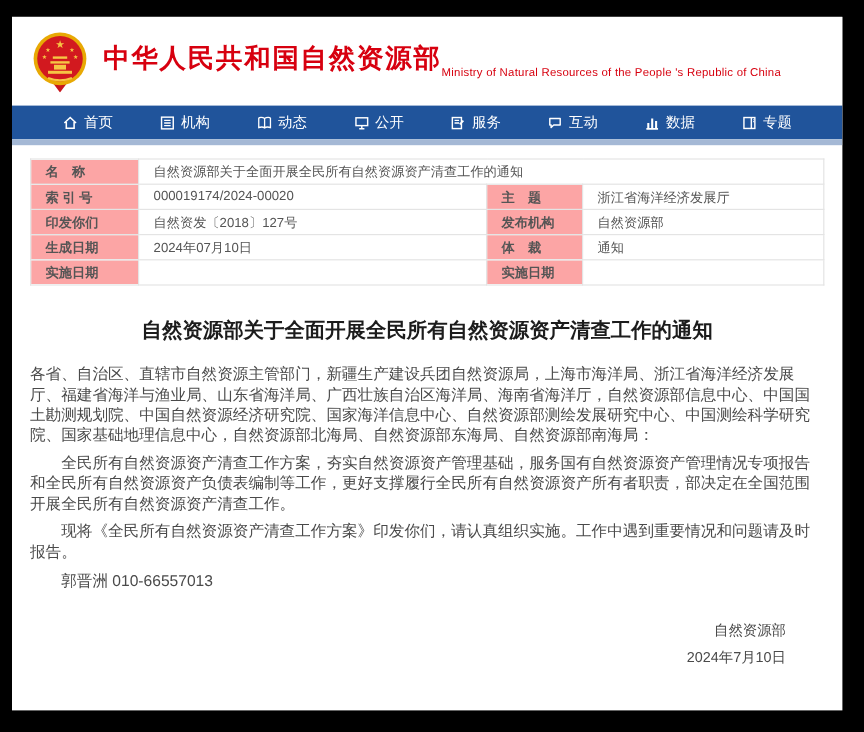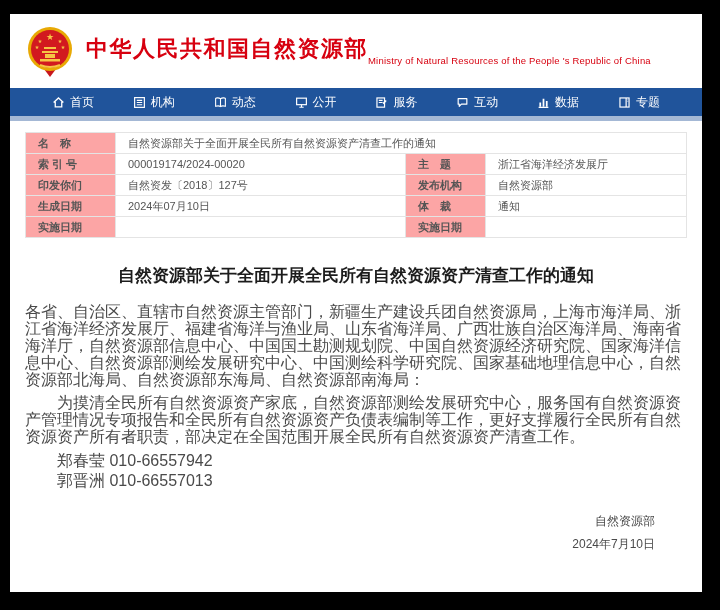--- a/index.html
+++ b/index.html
@@ -54,21 +54,21 @@
   }
   td.lbl { background:#fca5a5; font-weight:bold; color:#333; }
   col.c-lbl-l { width:90px; }
   col.c-val-l { width:290px; }
   col.c-lbl-r { width:80px; }
   
   .doc-title {
     margin:26px 70px 0 70px; text-align:center;
     font-size:17px; font-weight:bold; color:#1c1c1c; line-height:24px;
   }
-  .doc-body { margin-top:15px; font-size:16px; color:#4a4a4a; line-height:17px; }
+  .doc-body { margin-top:15px; font-size:13px; color:#4a4a4a; line-height:17px; }
   .doc-body p { margin-bottom:6px; }
   .doc-body p.indent { text-indent:2em; }
   .contact-line { text-indent:2em; line-height:19.5px; }
   .signature { text-align:right; padding-right:32px; margin-top:20px;
     font-size:12px; color:#4a4a4a; line-height:23px; }
 </style>
 </head>
 <body>
 
 <div class="page">
@@ -192,22 +192,22 @@
         <td class="lbl">实施日期</td>
         <td></td>
       </tr>
     </tbody>
       </table>
 
     <div class="doc-title">自然资源部关于全面开展全民所有自然资源资产清查工作的通知</div>
 
     <div class="doc-body">
       <p>各省、自治区、直辖市自然资源主管部门，新疆生产建设兵团自然资源局，上海市海洋局、浙江省海洋经济发展厅、福建省海洋与渔业局、山东省海洋局、广西壮族自治区海洋局、海南省海洋厅，自然资源部信息中心、中国国土勘测规划院、中国自然资源经济研究院、国家海洋信息中心、自然资源部测绘发展研究中心、中国测绘科学研究院、国家基础地理信息中心，自然资源部北海局、自然资源部东海局、自然资源部南海局：</p>
-      <p class="indent">为摸清全民所有自然资源资产家底，自然资源部测绘发展研究中心，服务国有自然资源资产管理情况专项报告和全民所有自然资源资产负债表编制等工作，更好支撑履行全民所有自然资源资产所有者职责，部决定在全国范围开展全民所有自然资源资产清查工作。</p>
-      <div class="contact-line">郑春莹 010-66557942</div>
+      <p class="indent">全民所有自然资源资产清查工作方案，夯实自然资源资产管理基础，服务国有自然资源资产管理情况专项报告和全民所有自然资源资产负债表编制等工作，更好支撑履行全民所有自然资源资产所有者职责，部决定在全国范围开展全民所有自然资源资产清查工作。</p>
+      <p class="indent">现将《全民所有自然资源资产清查工作方案》印发你们，请认真组织实施。工作中遇到重要情况和问题请及时报告。</p>
       <div class="contact-line">郭晋洲 010-66557013</div>
     </div>
 
     <div class="signature">
       <div>自然资源部</div>
       <div>2024年7月10日</div>
     </div>
 
   </div>
 </div>

